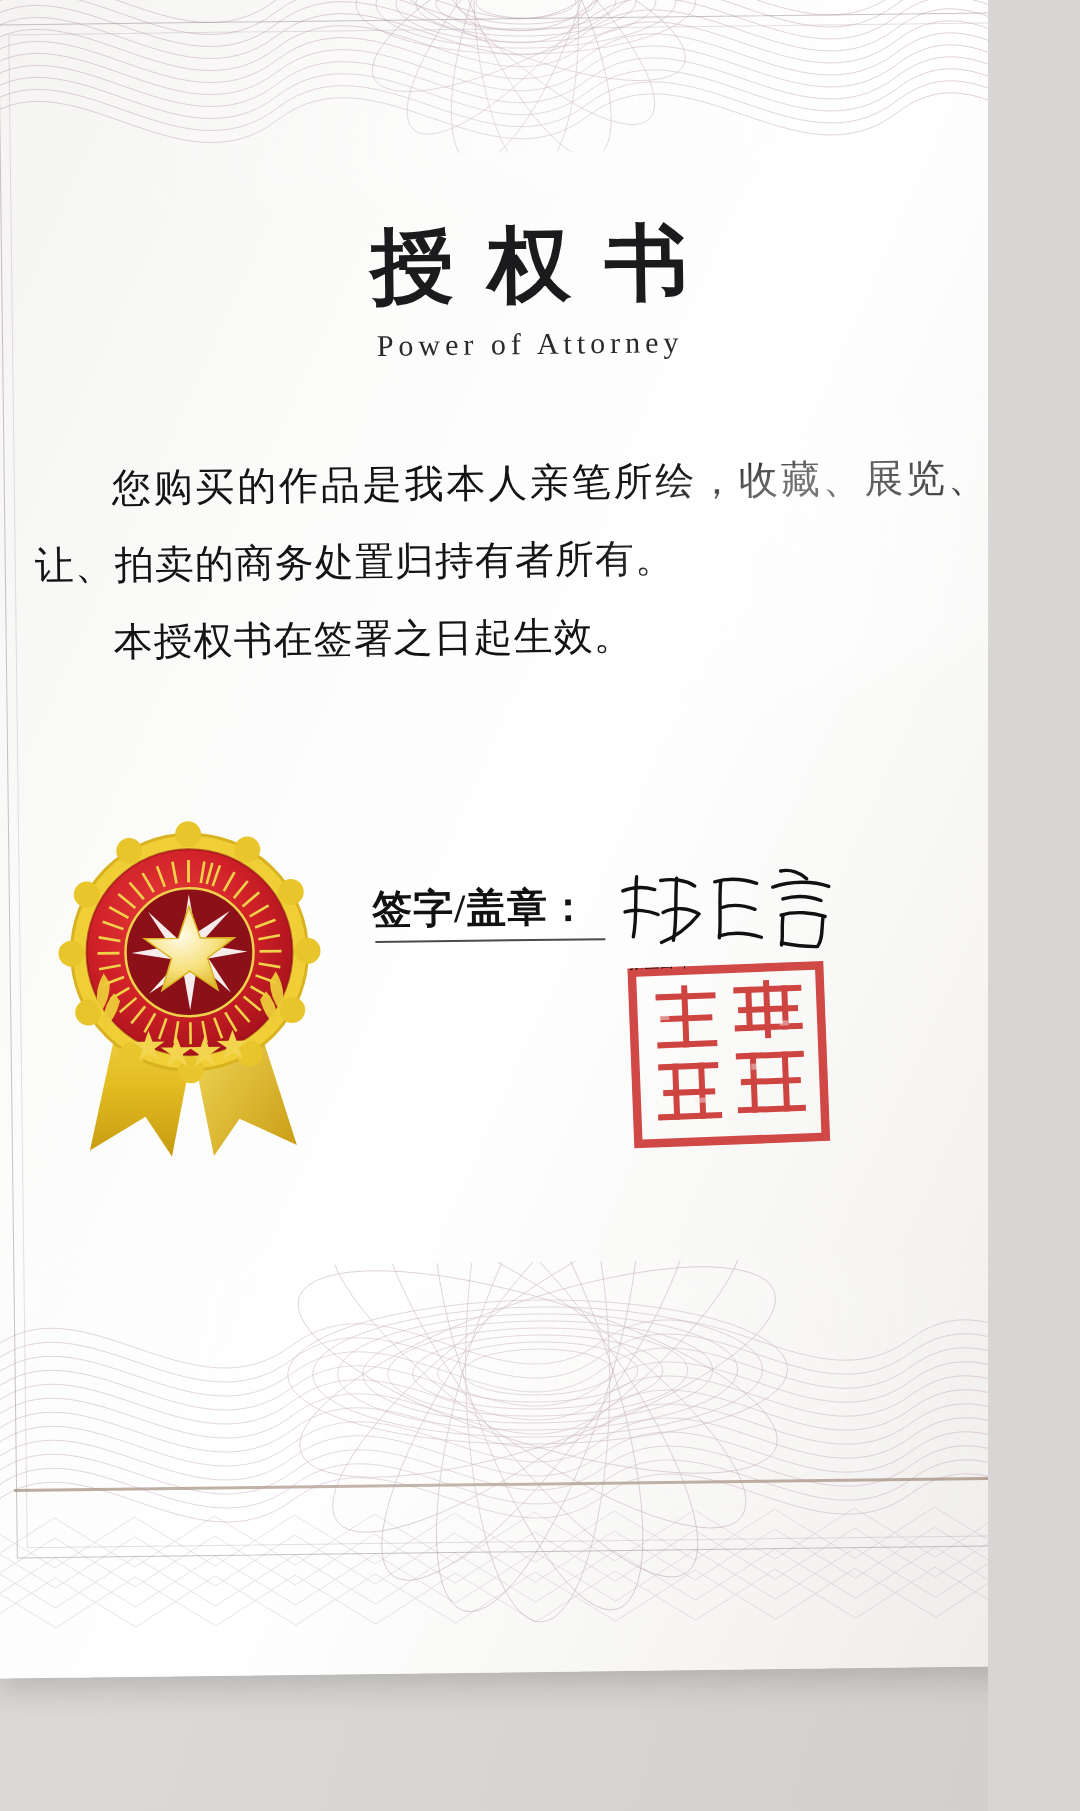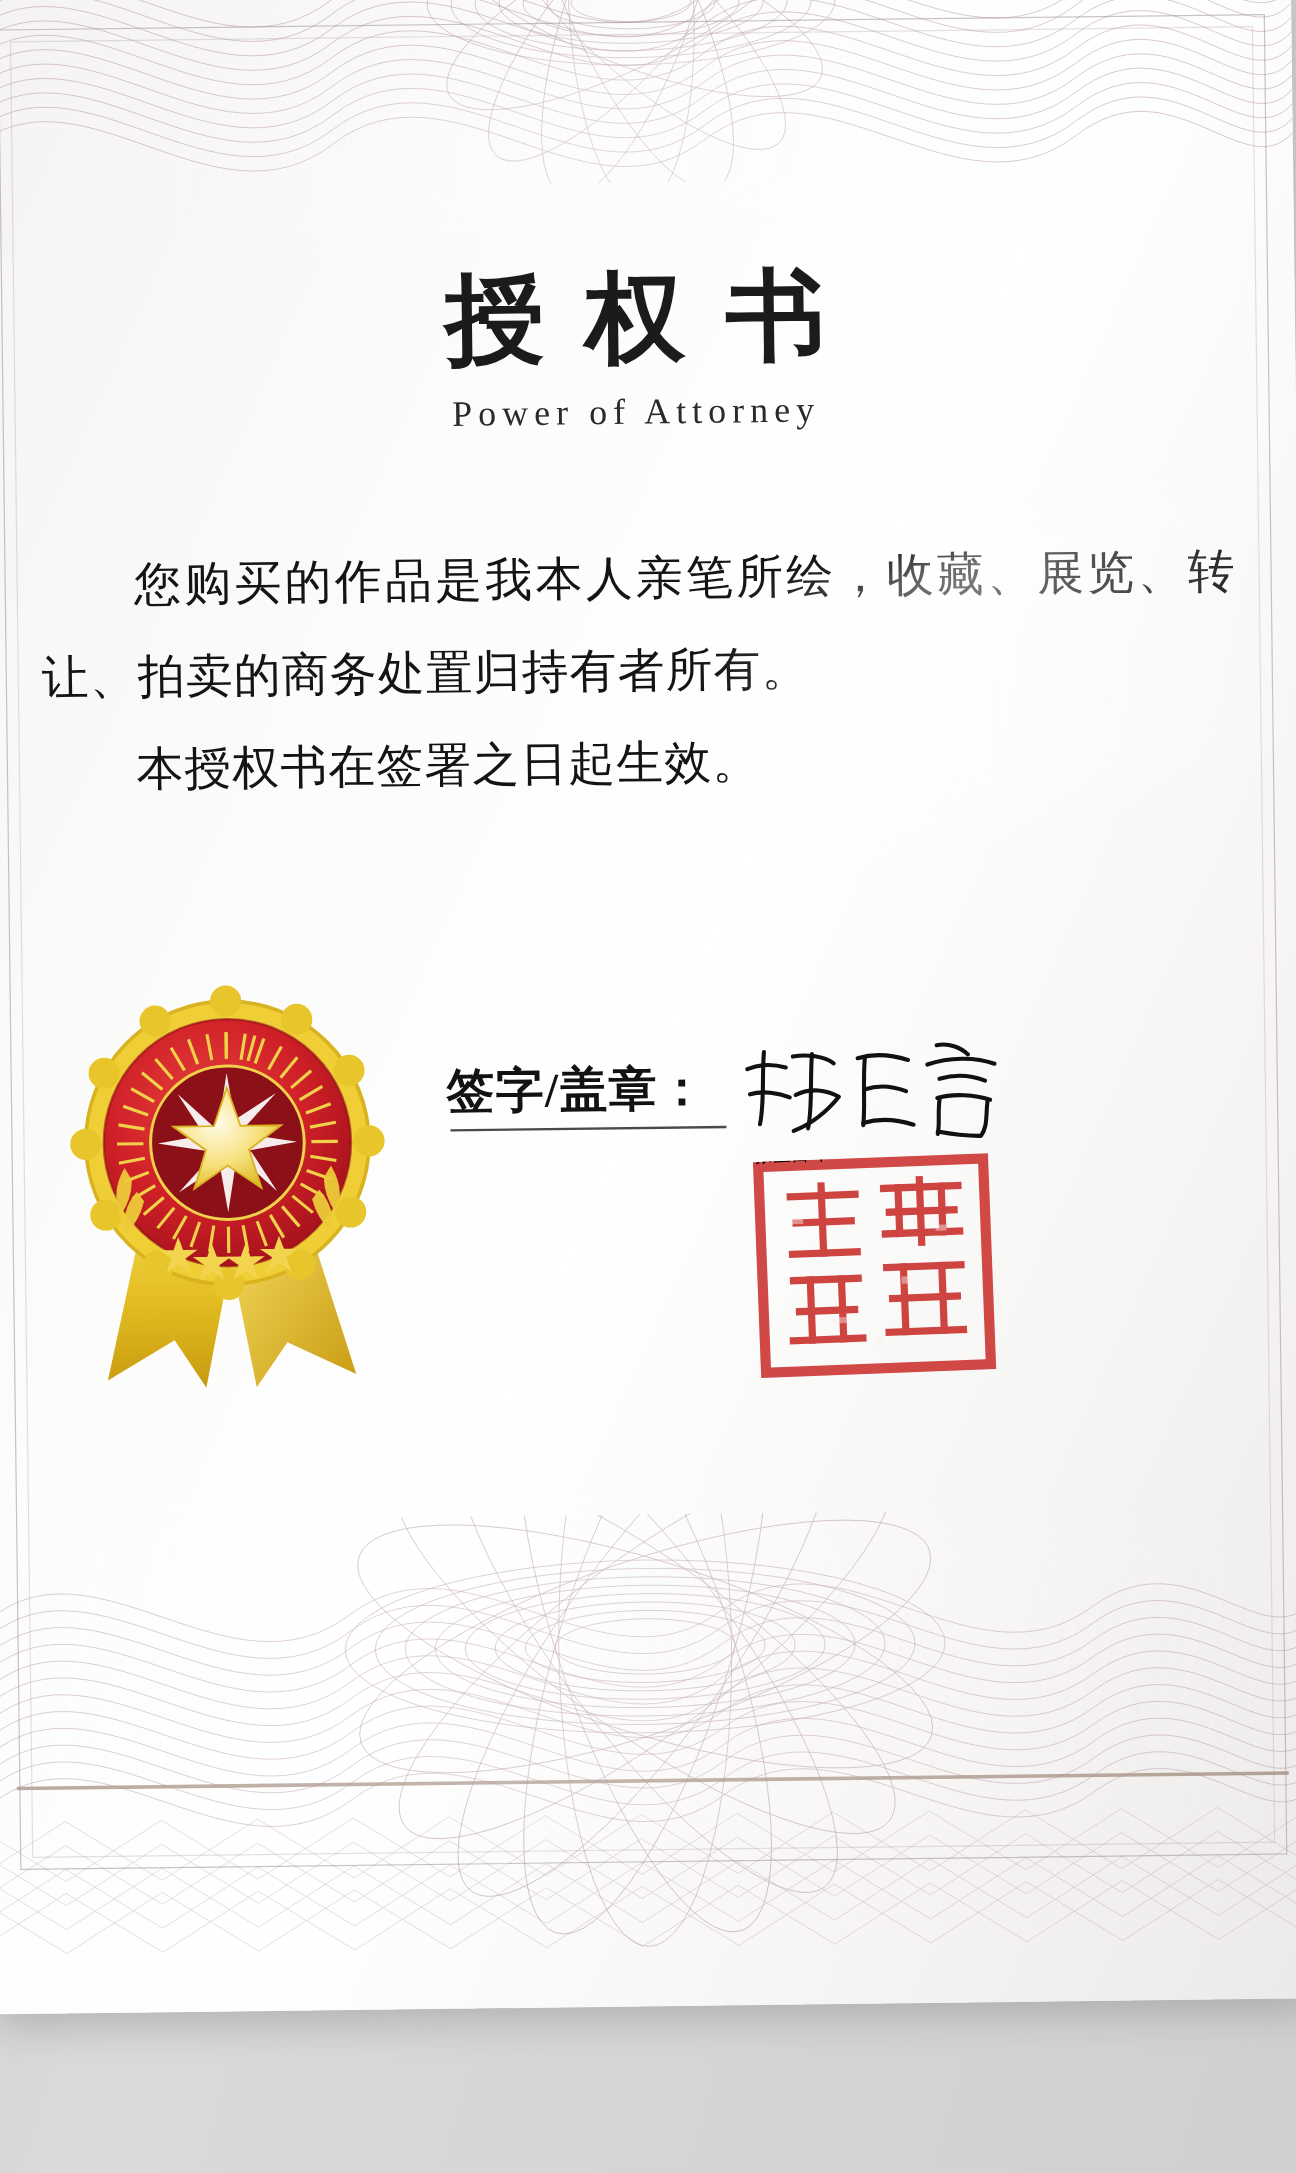--- a/index.html
+++ b/index.html
@@ -10,21 +10,21 @@
   body {
     width: 1080px;
     height: 1811px;
     overflow: hidden;
     font-family: "Liberation Serif", serif;
   }
 
   
   #photo {
     position: relative;
-    width: 1080px;
+    width: 988px;
     height: 1811px;
     background: linear-gradient(105deg, #cfcdcb 0%, #dcdad8 35%, #d2d0ce 100%);
     overflow: hidden;
   }
 
   
   #certificate {
     position: absolute;
     left: -14px;
     top: -18px;

